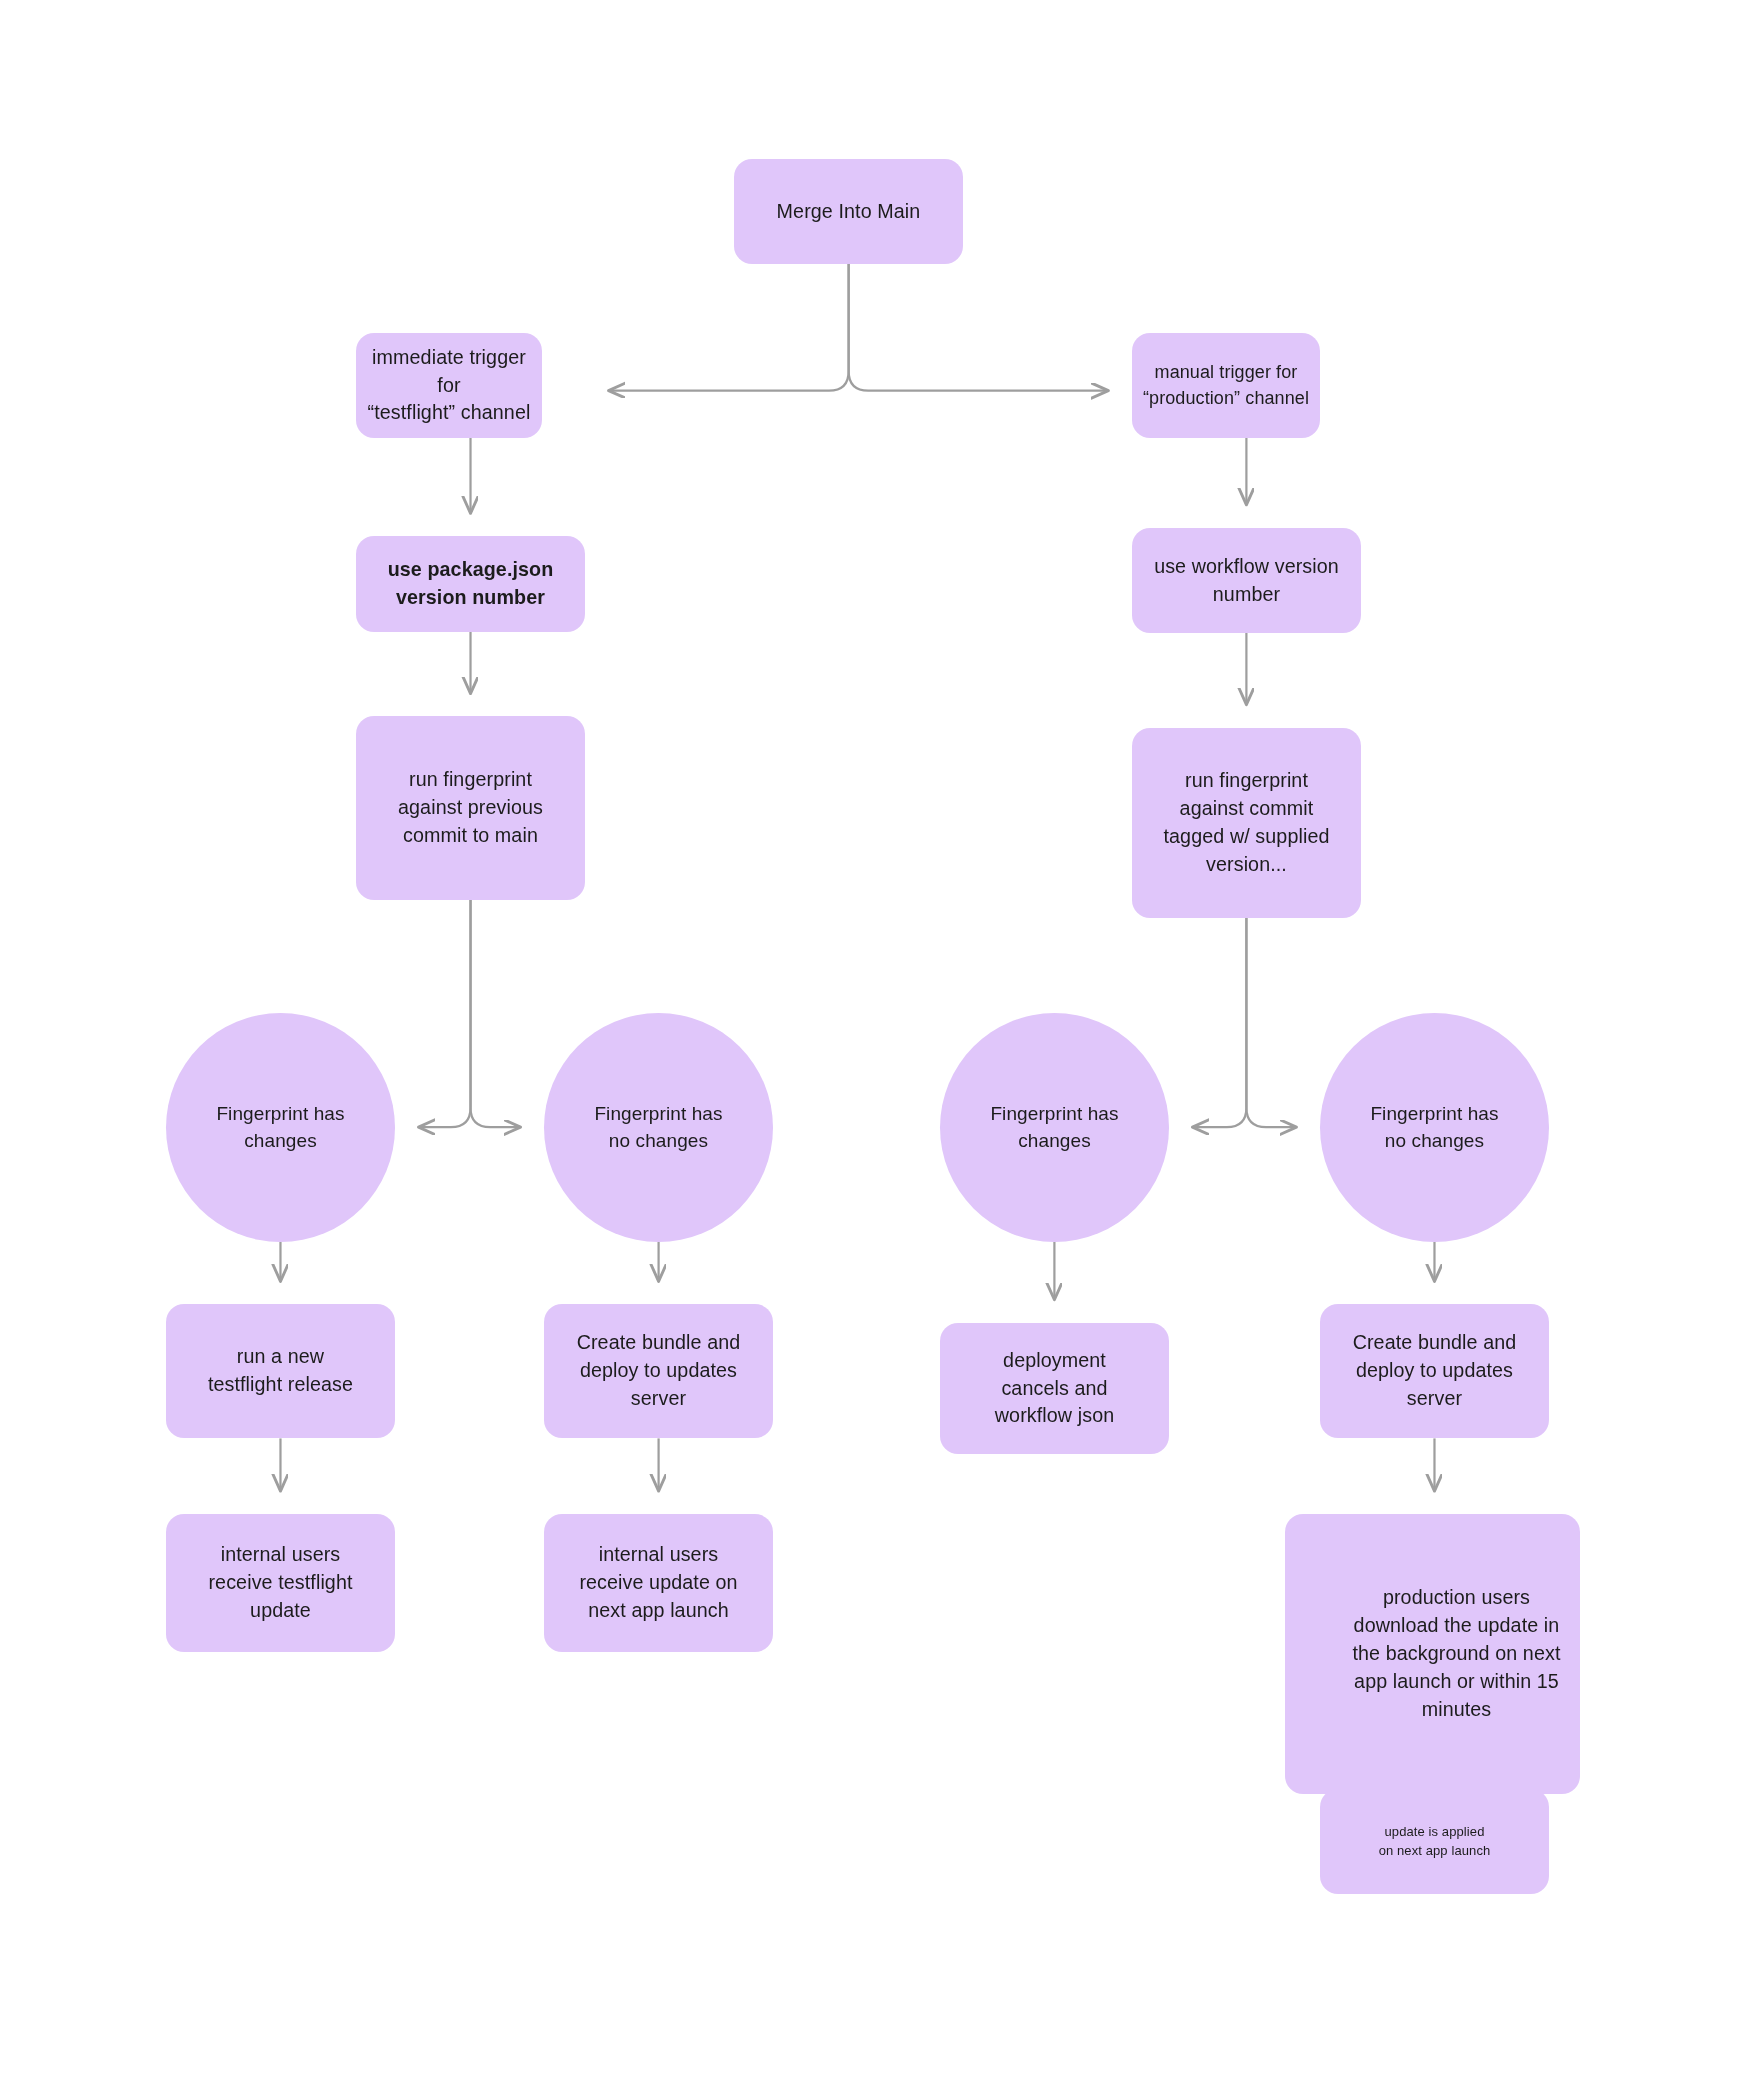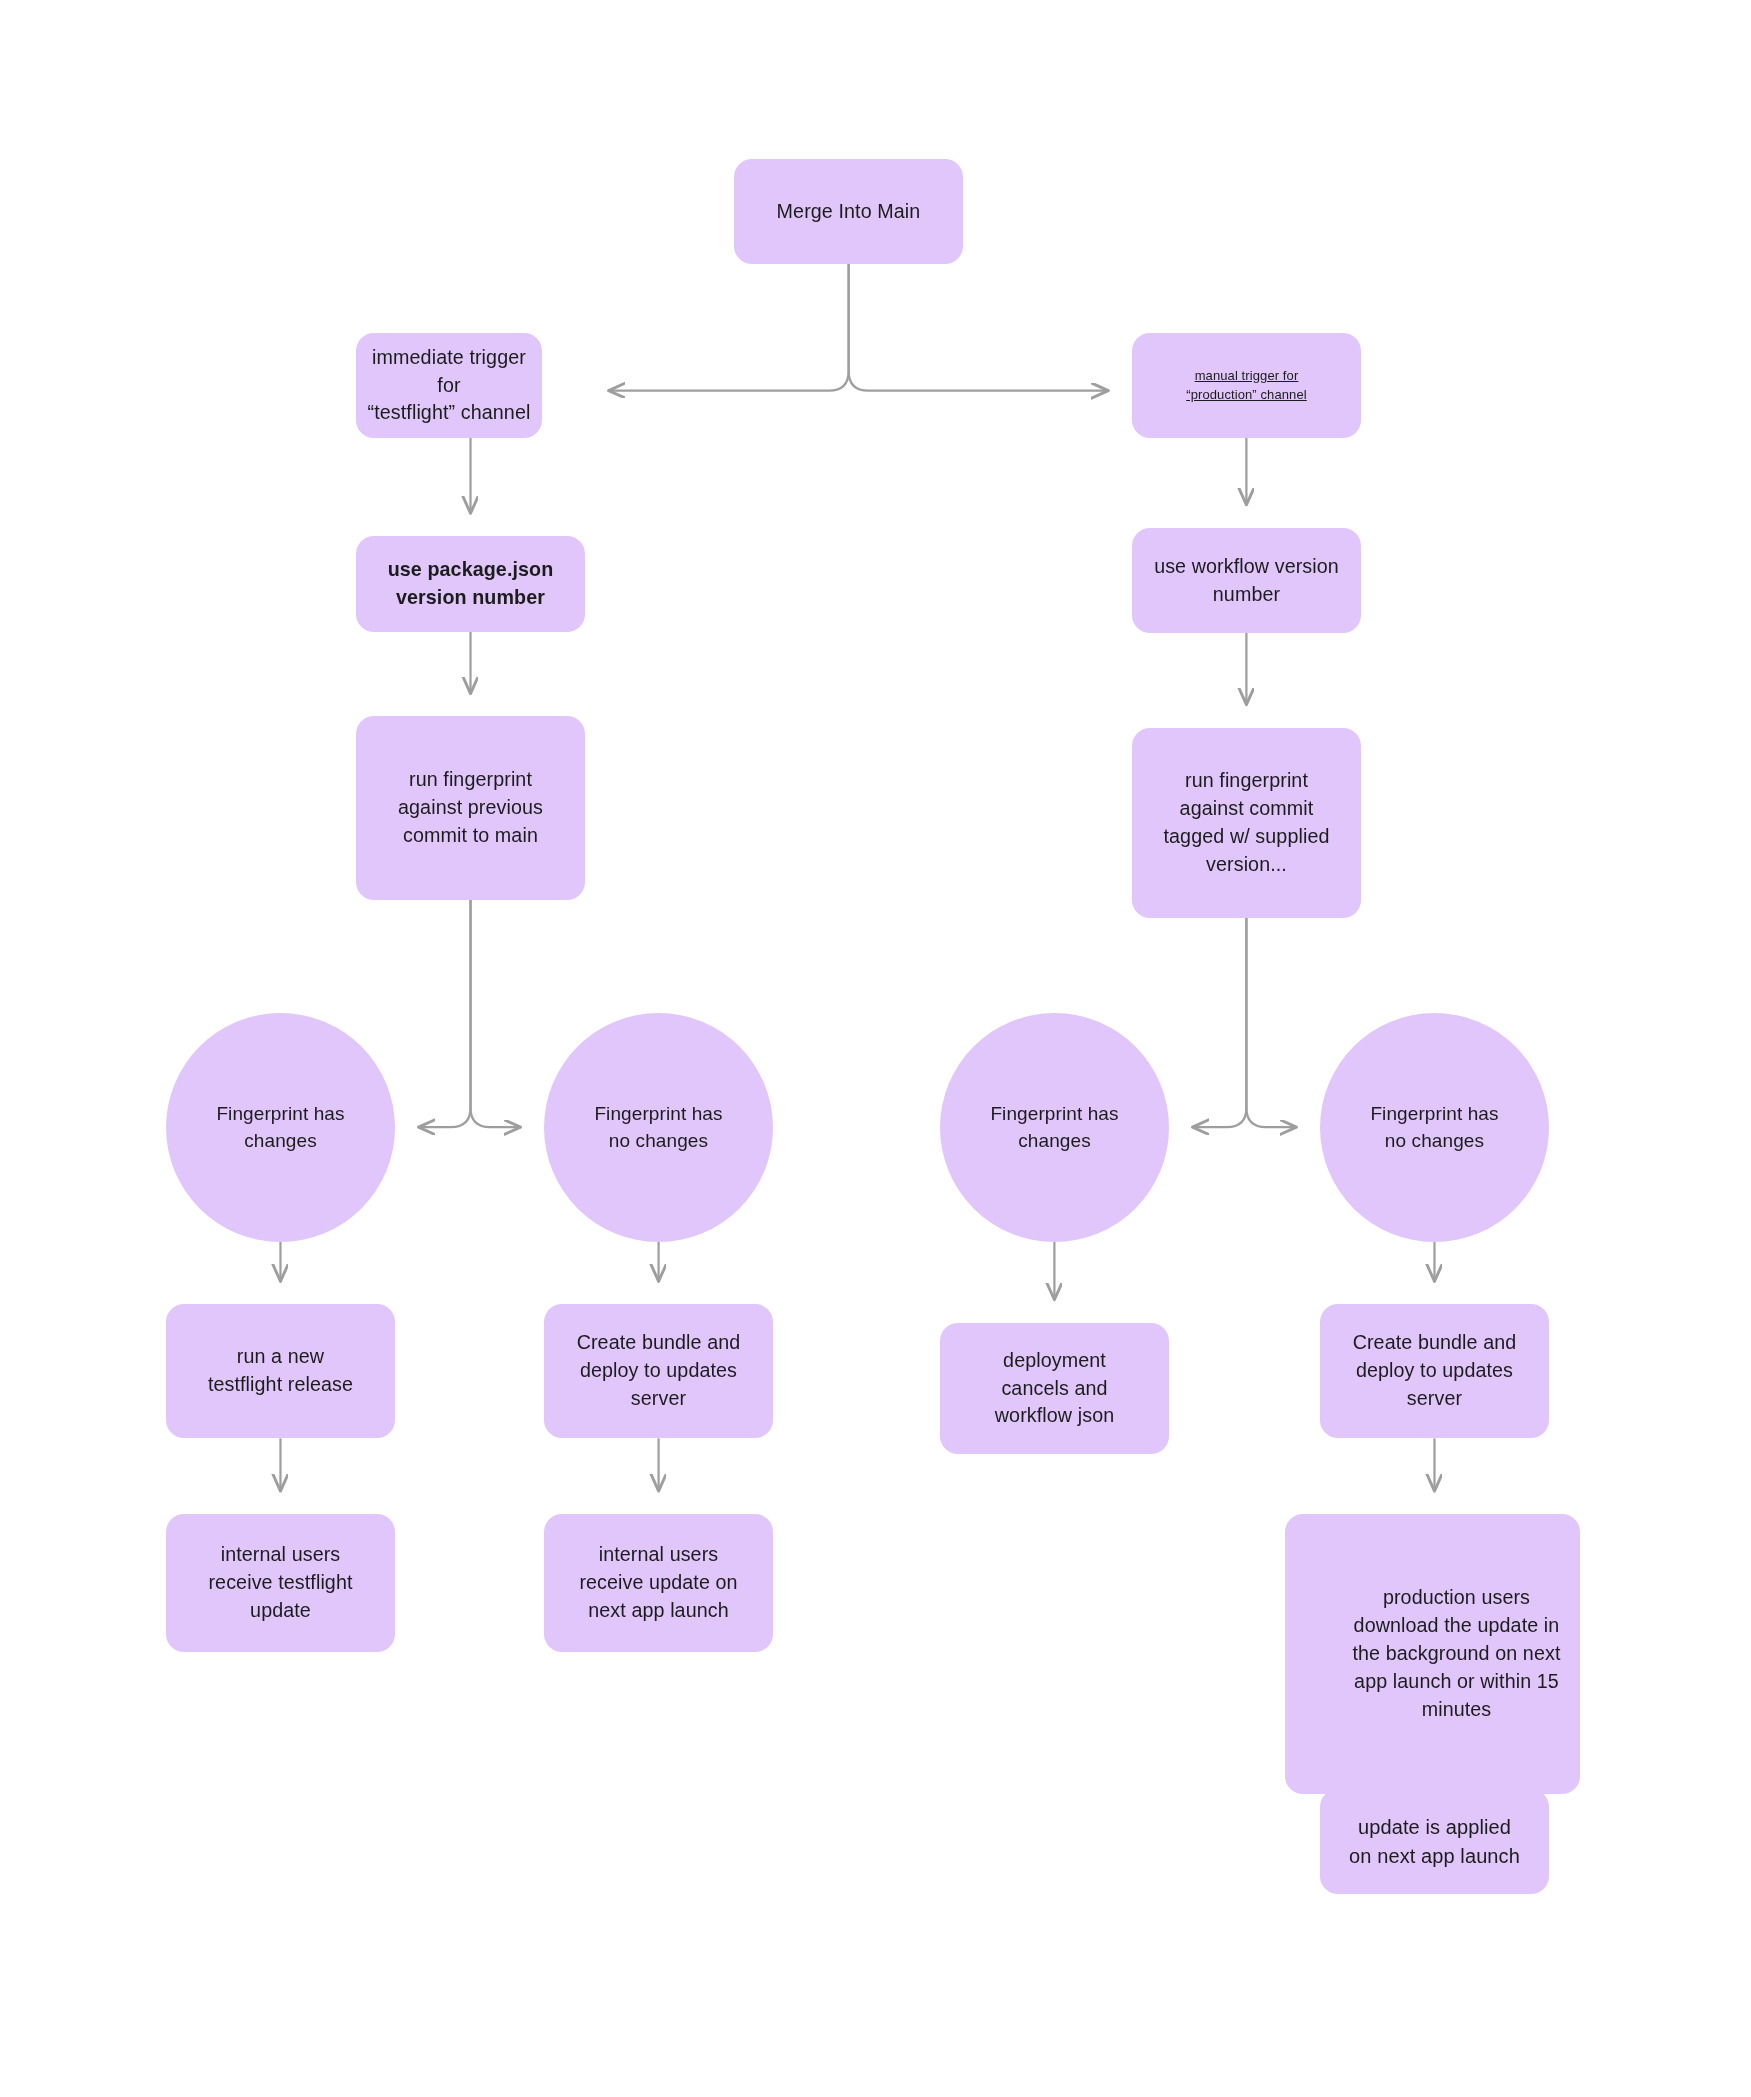--- a/index.html
+++ b/index.html
@@ -103,21 +103,21 @@
 
   <div class="node rect" style="left:734px; top:159px; width:229px; height:105px; font-size:19.7px;">
     <span>Merge Into Main</span>
   </div>
 
   <div class="node rect" style="left:356px; top:333px; width:186px; height:105px; font-size:19.7px;">
     <span>immediate trigger for
 “testflight” channel</span>
   </div>
 
-  <div class="node rect" style="left:1132px; top:333px; width:229px; height:105px; font-size:13px;text-decoration:underline;">
+  <div class="node rect" style="left:1132px; top:333px; width:188px; height:105px; font-size:18px;">
     <span>manual trigger for
 “production” channel</span>
   </div>
 
   <div class="node rect" style="left:356px; top:536px; width:229px; height:96px; font-size:19.7px;font-weight:bold;">
     <span>use package.json
 version number</span>
   </div>
 
   <div class="node rect" style="left:1132px; top:528px; width:229px; height:105px; font-size:19.7px;">
@@ -194,19 +194,19 @@
   </div>
 
   <div class="node rect" style="left:1285px; top:1514px; width:295px; height:280px; font-size:19.7px;padding-left:48px;">
     <span>production users
 download the update in
 the background on next
 app launch or within 15
 minutes</span>
   </div>
 
-  <div class="node rect" style="left:1320px; top:1789px; width:229px; height:105px; font-size:20px;">
+  <div class="node rect" style="left:1320px; top:1789px; width:229px; height:105px; font-size:13px;">
     <span>update is applied
 on next app launch</span>
   </div>
 
 </div>
 
 
 </body></html>

